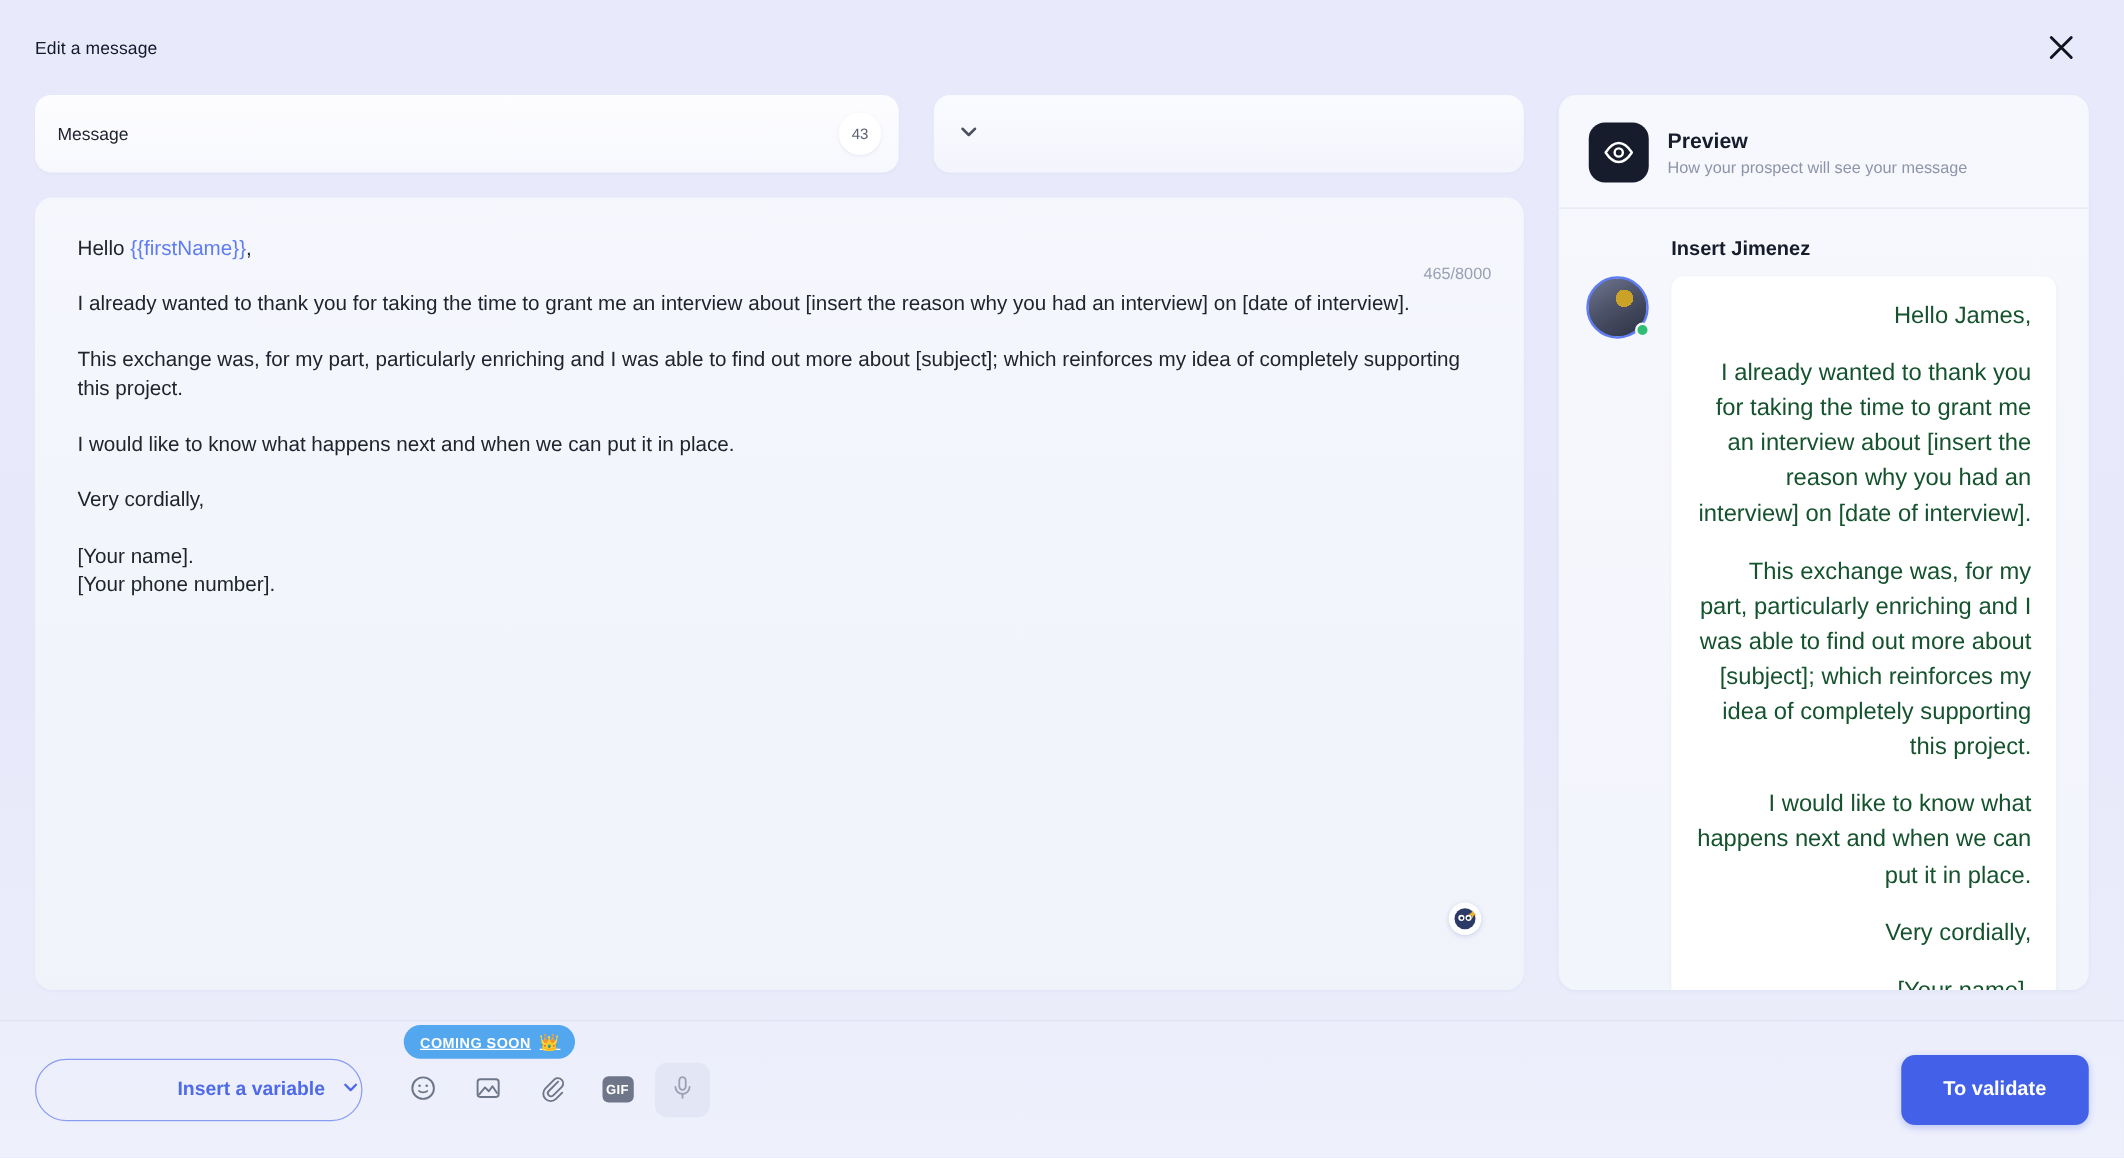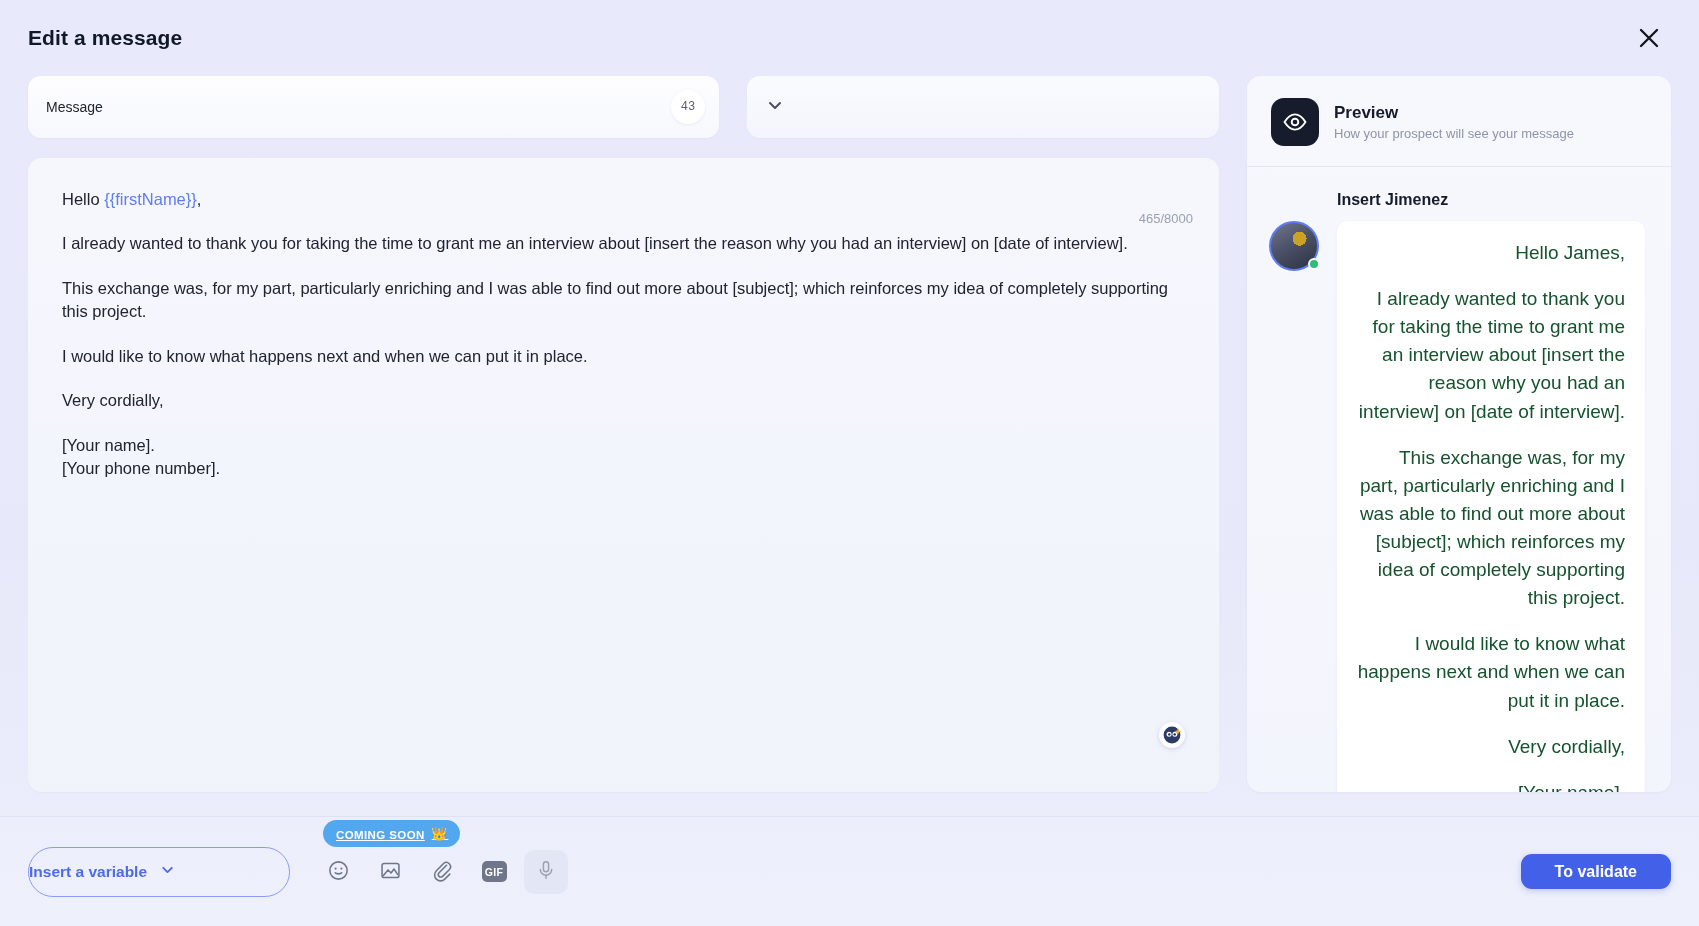--- a/index.html
+++ b/index.html
@@ -17,21 +17,21 @@
   }
 
   
   .header {
     height: 76px;
     flex: 0 0 76px;
     display: flex; align-items: center;
     padding: 0 30px 0 28px;
   }
   .page-title {
-    font-size: 21px; font-weight: bold; color: #111827;
+    font-size: 14px; font-weight: normal; color: #111827;
     letter-spacing: .1px;
   }
   .spacer { flex: 1 1 auto; }
   .close-btn {
     width: 40px; height: 40px; border: none; background: transparent;
     cursor: pointer; display: flex; align-items: center; justify-content: center;
     border-radius: 8px;
   }
   .close-btn svg { display: block; }
 
@@ -62,21 +62,20 @@
   .message-field-label {
     font-size: 14px; color: #20242e; flex: 1 1 auto;
   }
   .counter-badge {
     flex: 0 0 auto;
     width: 34px; height: 34px; border-radius: 50%;
     background: #ffffff;
     display: flex; align-items: center; justify-content: center;
     font-size: 12px; color: #5b6070;
     box-shadow: 0 1px 3px rgba(90,100,170,.10);
-    font-family: Liberation Mono, monospace;
   }
 
   .template-select {
     flex: 0 0 472px;
     height: 62px;
     background: linear-gradient(180deg,#fafbff 0%, #f4f5fc 100%);
     border-radius: 13px;
     display: flex; align-items: center;
     padding: 0 18px 0 18px;
     cursor: pointer;
@@ -189,21 +188,21 @@
     padding: 0 28px;
     gap: 26px;
     background: linear-gradient(180deg,#eceefb 0%, #eef0fc 100%);
   }
   .insert-var-btn {
     flex: 0 0 auto;
     height: 50px; min-width: 262px;
     border: 1.5px solid #8b9bf2;
     background: transparent;
     border-radius: 25px;
-    display: flex; align-items: center; justify-content: flex-start; gap: 12px;
+    display: flex; align-items: center; justify-content: flex-end; gap: 12px;
     cursor: pointer;
     font-size: 15.5px; font-weight: bold; color: #4e6ae8;
   }
   .tool-row { display: flex; align-items: center; gap: 8px; position: relative; }
   .tool-btn {
     width: 44px; height: 44px; border: none; background: transparent;
     border-radius: 10px; cursor: pointer;
     display: flex; align-items: center; justify-content: center;
   }
   .tool-btn.disabled { background: #e3e6f5; cursor: default; }
@@ -222,21 +221,21 @@
     font-size: 11.5px; font-weight: bold; letter-spacing: .4px;
     padding: 6px 12px 6px 13px;
     border-radius: 14px;
     display: flex; align-items: flex-end; gap: 7px;
     white-space: nowrap;
     text-decoration: underline;
   }
   .crown { font-size: 13px; }
   .validate-btn {
     flex: 0 0 auto;
-    height: 35px; padding: 0 34px;
+    height: 56px; padding: 0 34px;
     background: #4361e8;
     border: none; border-radius: 11px;
     color: #ffffff; font-size: 16px; font-weight: bold;
     cursor: pointer;
     box-shadow: 0 2px 6px rgba(67,97,232,.28);
   }
 </style>
 </head>
 <body>
 

